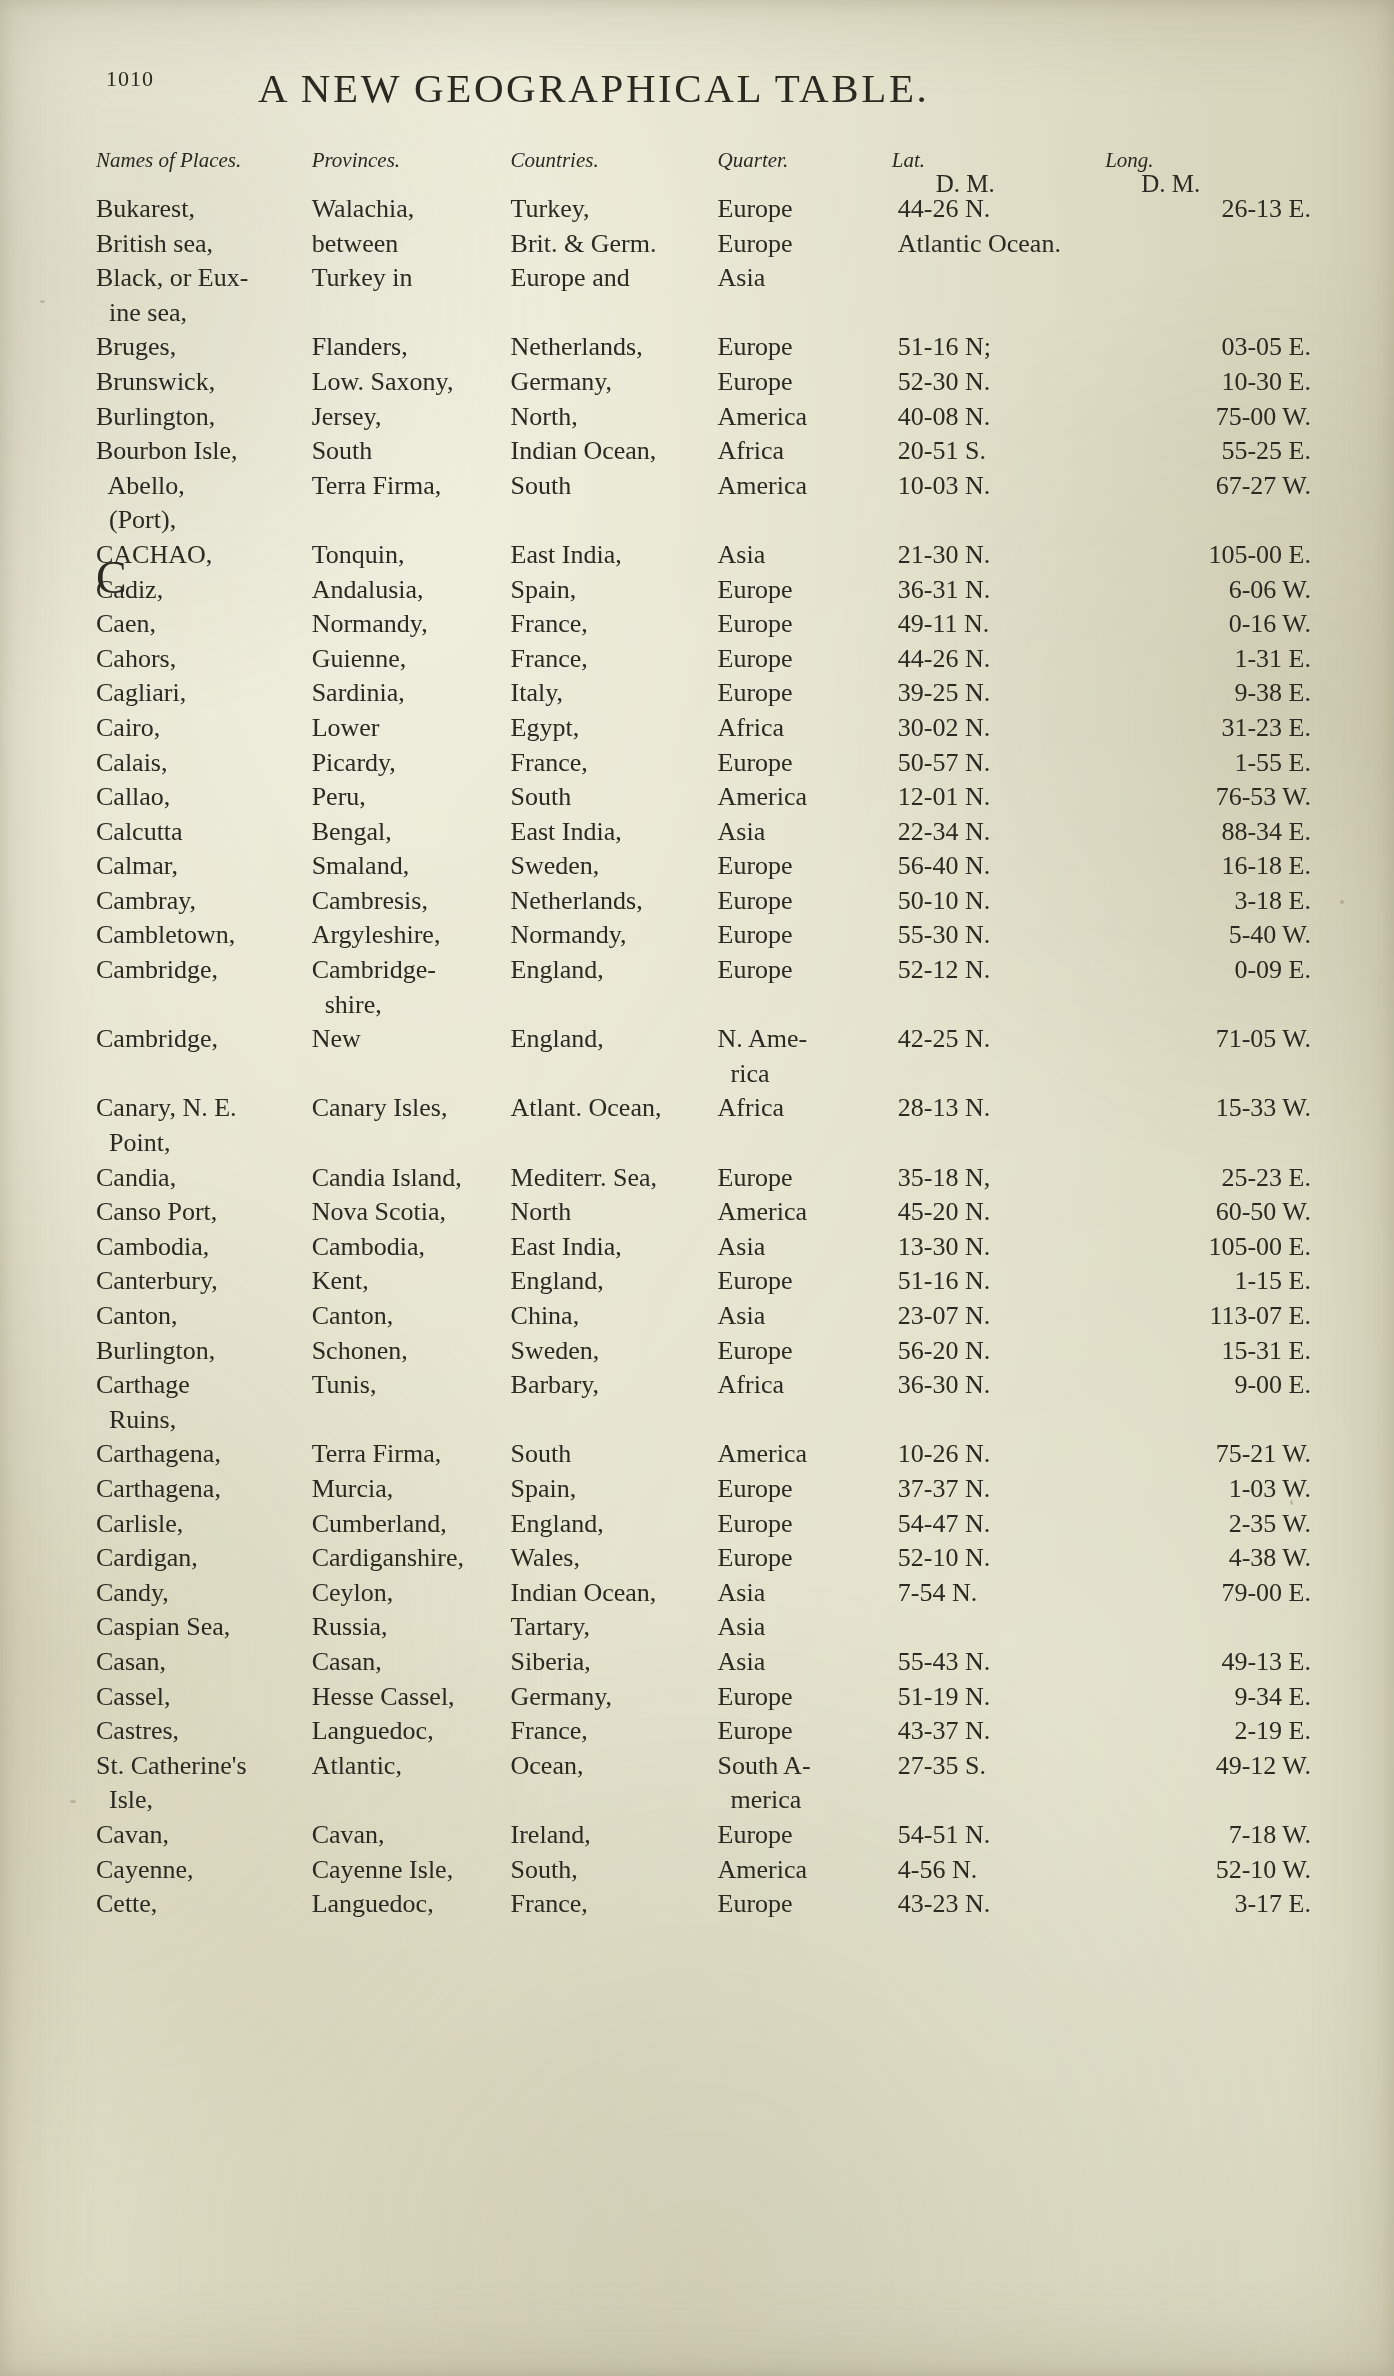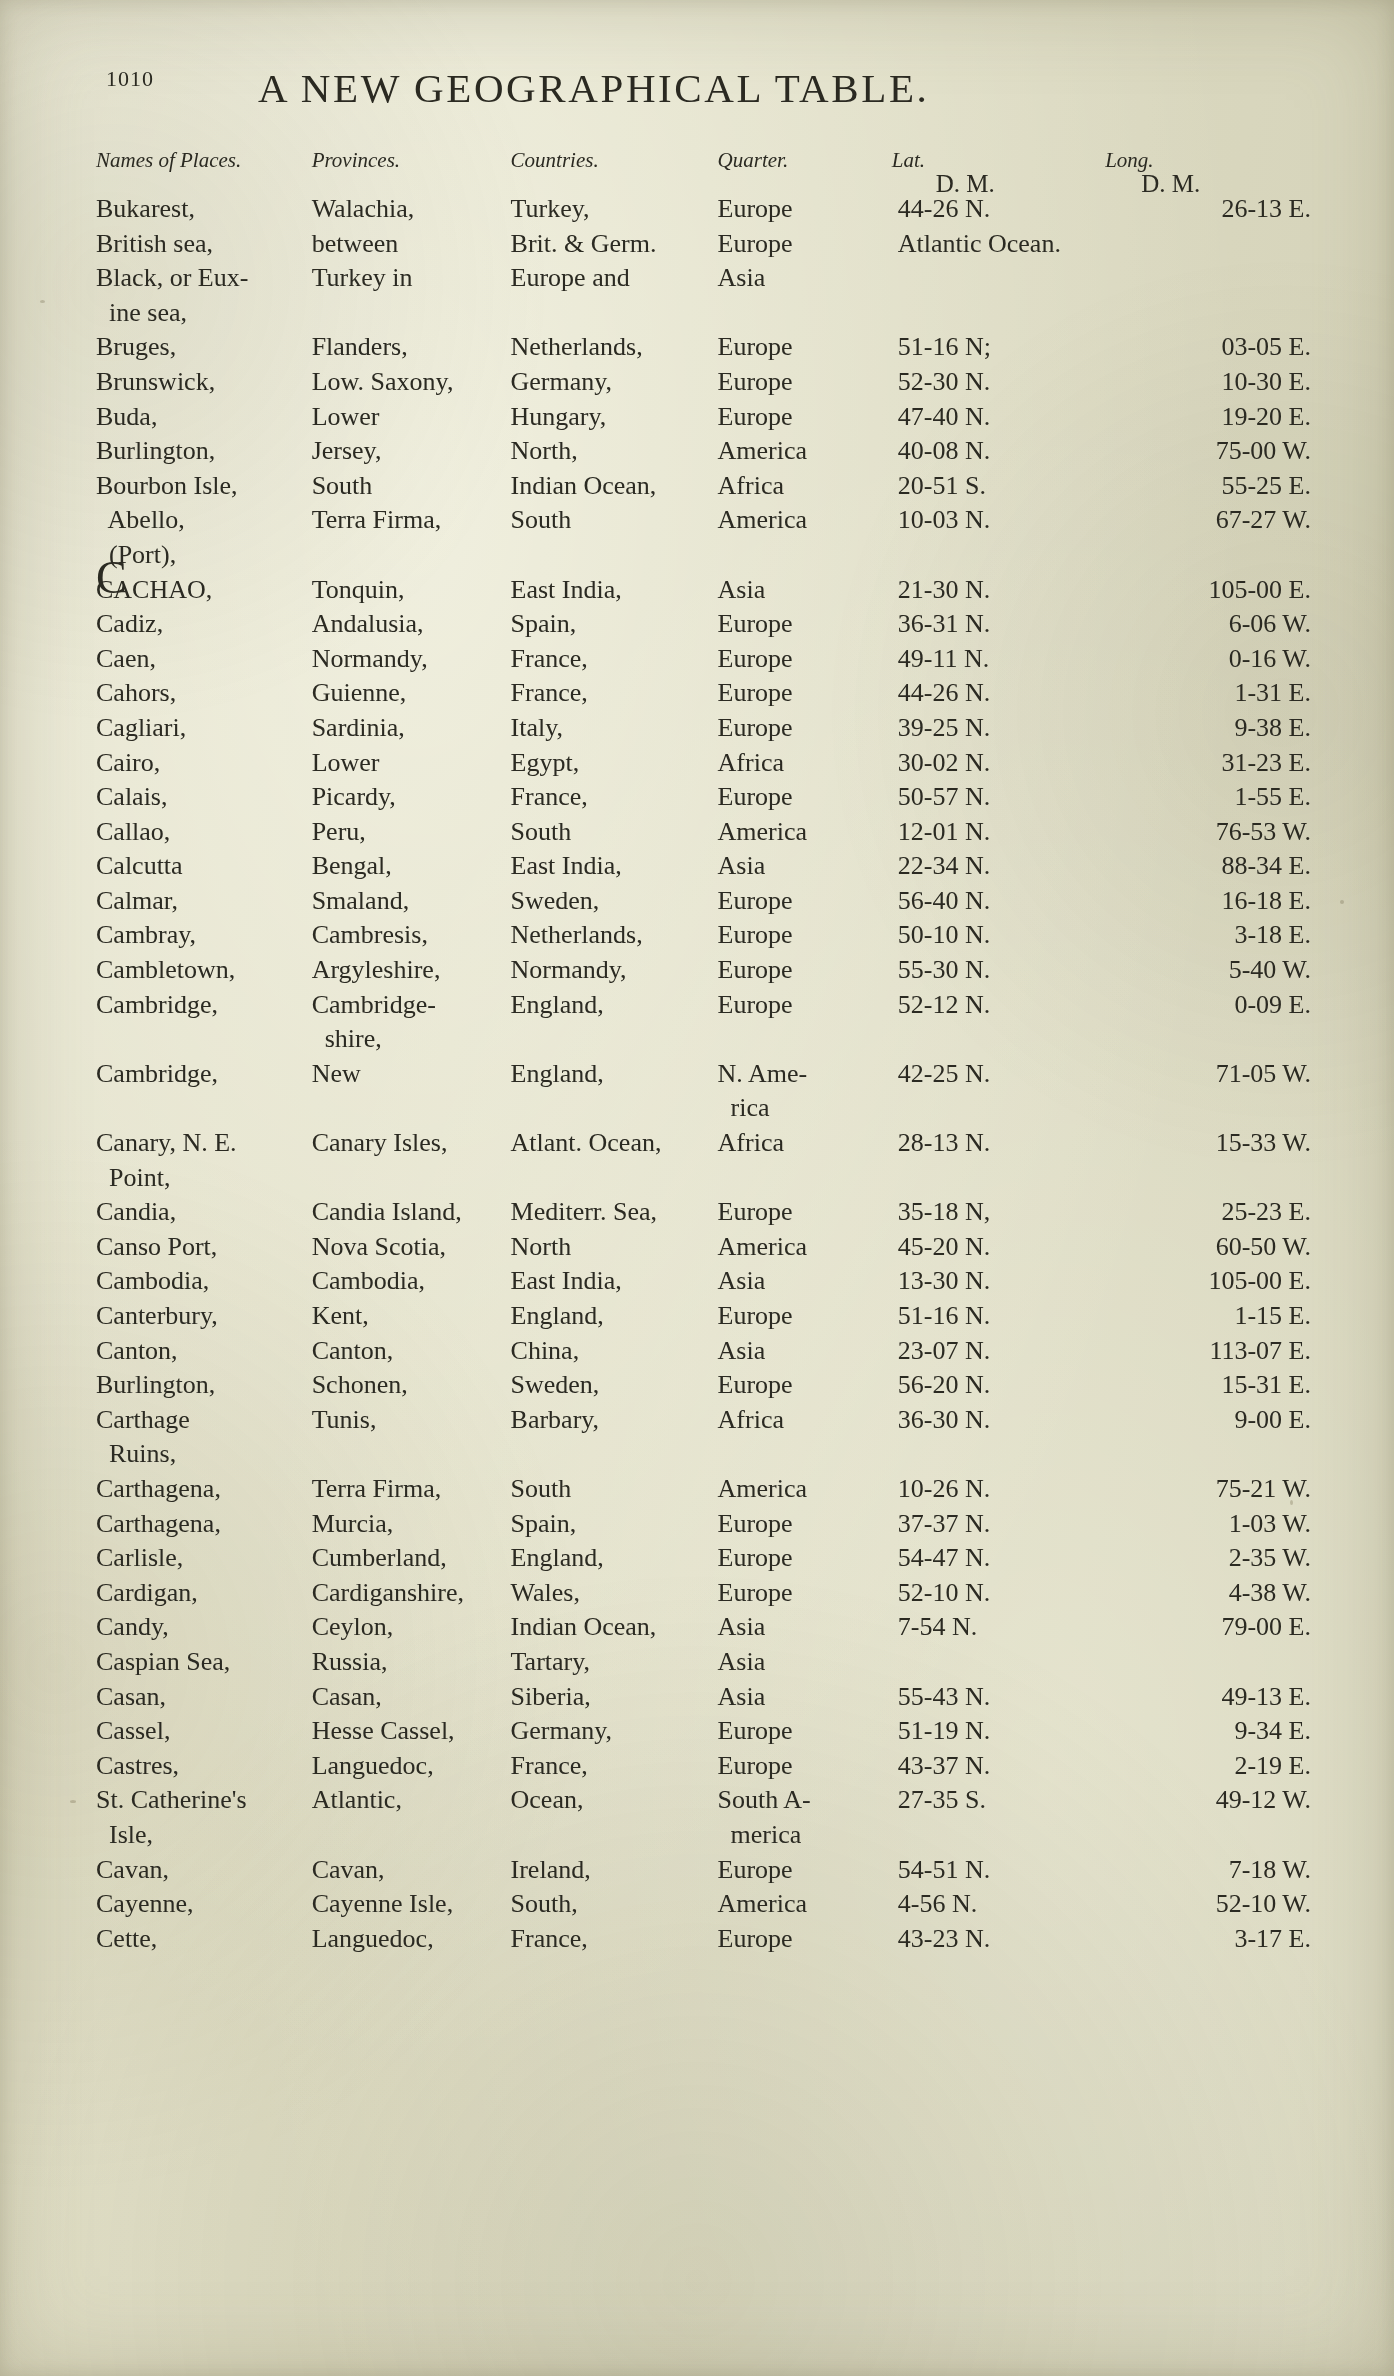--- a/index.html
+++ b/index.html
@@ -196,28 +196,20 @@
           </tr>
           <tr>
             <td class="c-name">Brunswick,</td>
             <td class="c-prov">Low. Saxony,</td>
             <td class="c-country">Germany,</td>
             <td class="c-quart">Europe</td>
             <td class="c-lat">52-30 N.</td>
             <td class="c-long">10-30 E.</td>
           </tr>
           <tr>
-            <td class="c-name">Buda,</td>
-            <td class="c-prov">Lower</td>
-            <td class="c-country">Hungary,</td>
-            <td class="c-quart">Europe</td>
-            <td class="c-lat">47-40 N.</td>
-            <td class="c-long">19-20 E.</td>
-          </tr>
-          <tr>
             <td class="c-name">Burlington,</td>
             <td class="c-prov">Jersey,</td>
             <td class="c-country">North,</td>
             <td class="c-quart">America</td>
             <td class="c-lat">40-08 N.</td>
             <td class="c-long">75-00 W.</td>
           </tr>
           <tr>
             <td class="c-name">Bourbon Isle,</td>
             <td class="c-prov">South</td>

